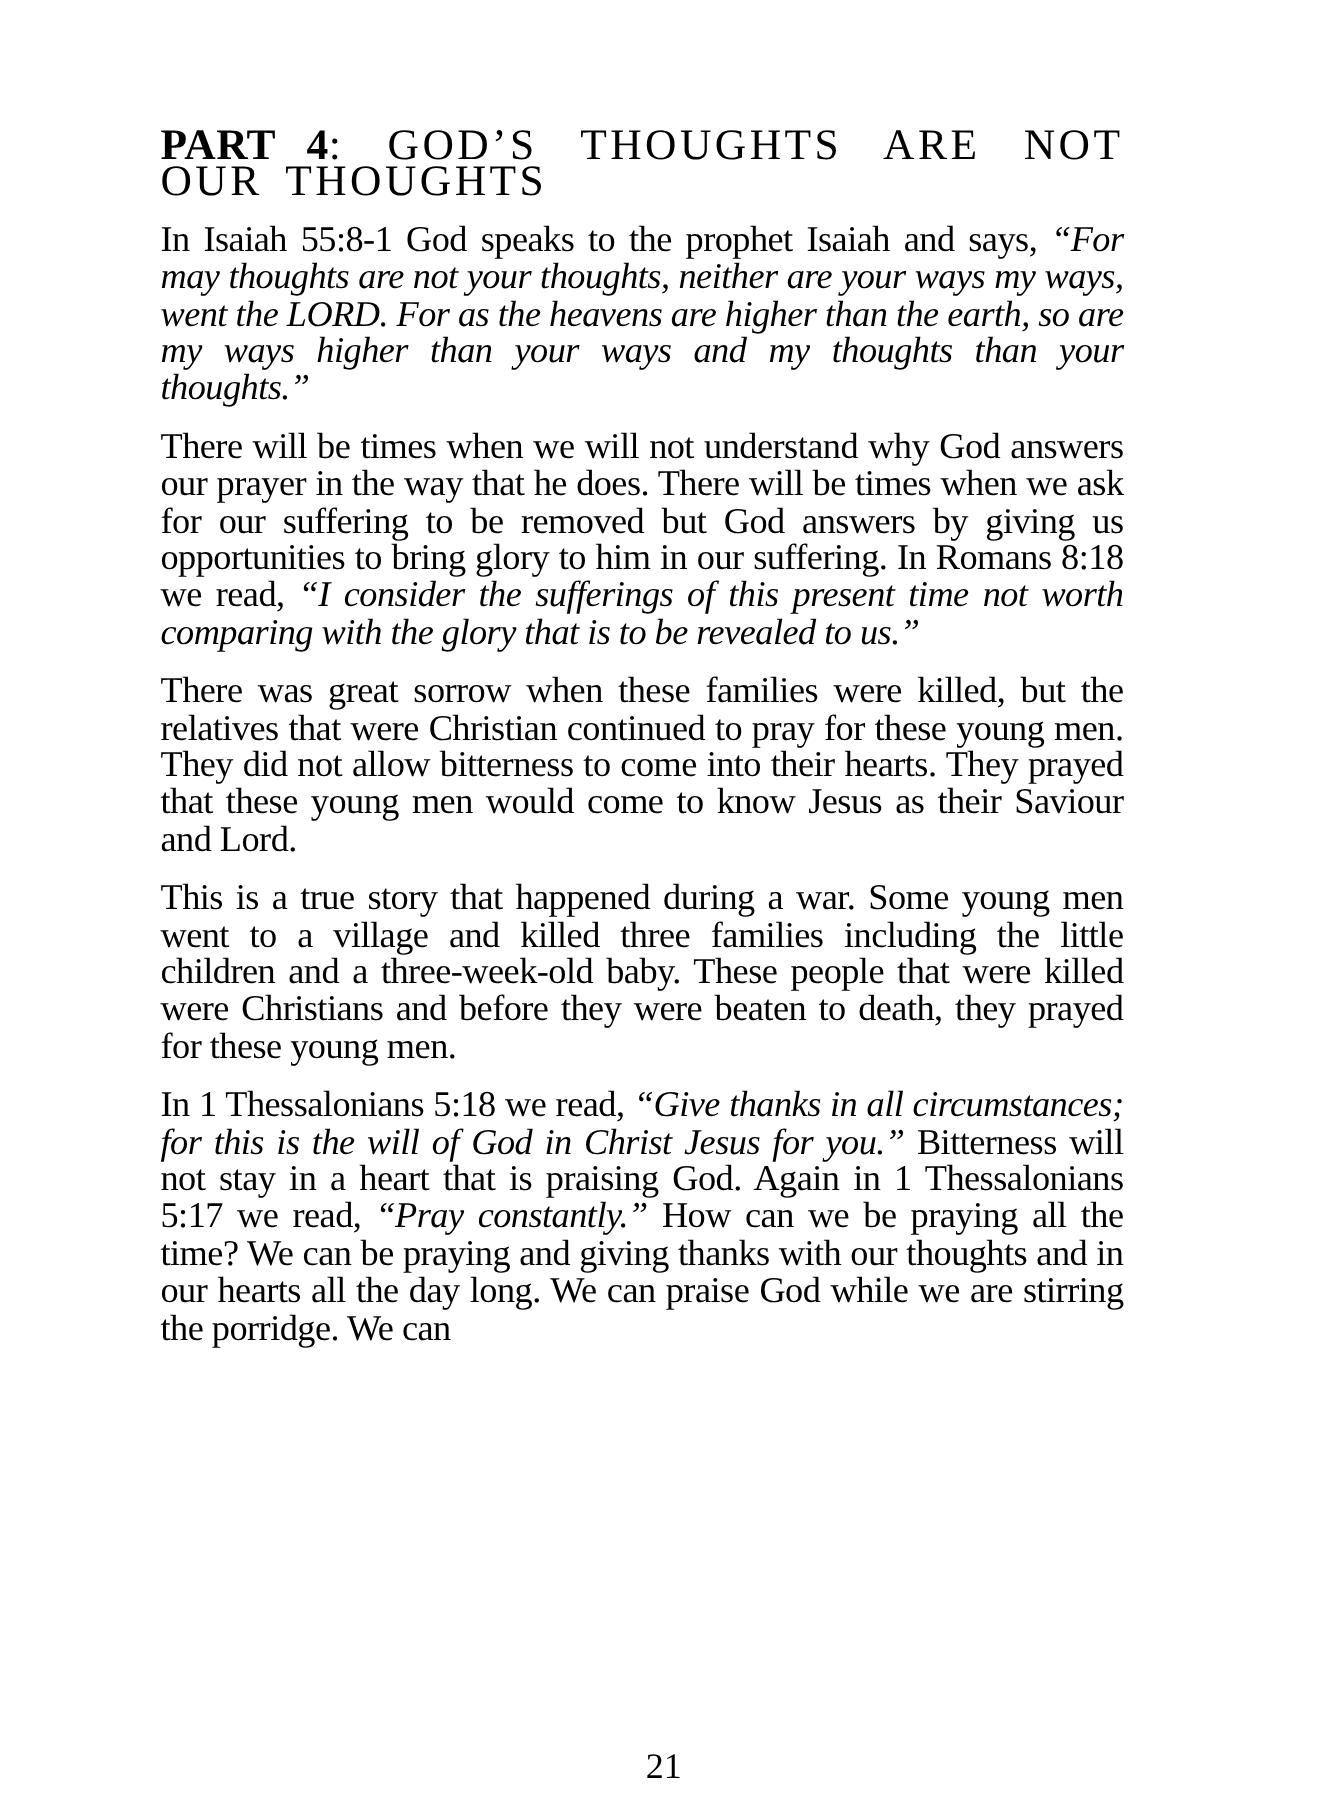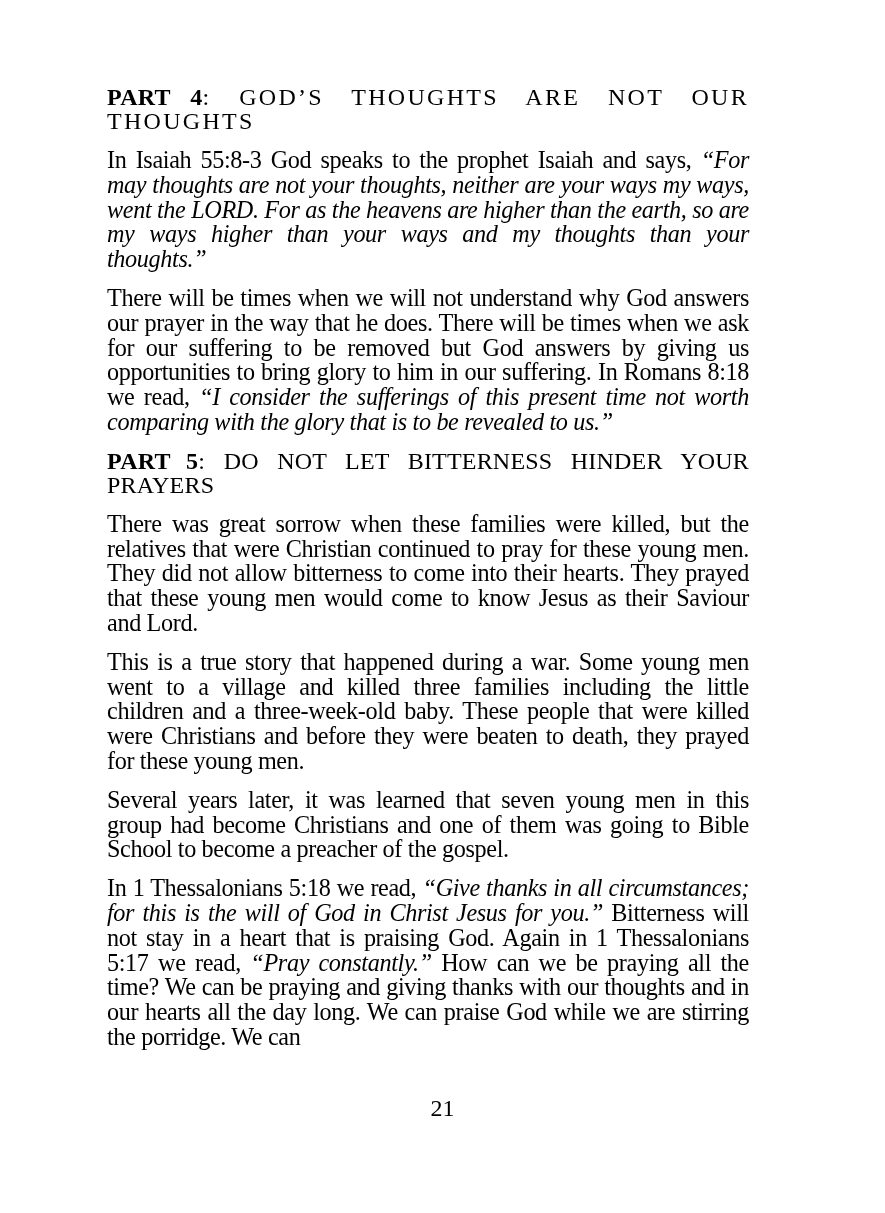--- a/index.html
+++ b/index.html
@@ -9,50 +9,46 @@
       color: #000000;
     }
     .page-content {
       position: absolute; left: 107px; top: 85px; width: 642px;
     }
     .block {
       font-size: 24.2px; line-height: 24.8px;
       text-align: justify; margin: 0 0 14px 0;
       letter-spacing: -0.35px;
     }
-    .heading { font-size: 24px; line-height: 24px; margin-bottom: 15px; letter-spacing: 0.3px; text-align: justify; text-align-last: left; }
+    .heading { font-size: 29px; line-height: 24px; margin-bottom: 15px; letter-spacing: 0.3px; text-align: justify; text-align-last: left; }
     .heading .spaced { letter-spacing: 2.3px; word-spacing: 6px; }
     .heading b { font-weight: bold; }
     .heading2 .spaced { letter-spacing: 0.2px; word-spacing: 3px; }
     i { font-style: italic; }
     .page-number {
-      position: absolute; left: 0; width: 885px; top: 1095px;
+      position: absolute; left: 0; width: 885px; top: 1165px;
       text-align: center; font-size: 24px;
     }
   </style>
 </head>
 <body>
 
 <div class="page-content">
 
   <div class="block heading">
     <b>PART 4</b><span class="spaced">: GOD’S THOUGHTS ARE NOT OUR THOUGHTS</span>
   </div>
 
-  <p class="block"><span>In Isaiah 55:8-3 God speaks to the prophet Isaiah and says, </span><i>“For may thoughts are not your thoughts, neither are your ways my ways, went the LORD. For as the heavens are higher than the earth, so are my ways higher than your ways and my thoughts than your thoughts.”</i></p>
+  <p class="block"><span>In Isaiah 55:8-1 God speaks to the prophet Isaiah and says, </span><i>“For may thoughts are not your thoughts, neither are your ways my ways, went the LORD. For as the heavens are higher than the earth, so are my ways higher than your ways and my thoughts than your thoughts.”</i></p>
 
   <p class="block"><span>There will be times when we will not understand why God answers our prayer in the way that he does. There will be times when we ask for our suffering to be removed but God answers by giving us opportunities to bring glory to him in our suffering. In Romans 8:18 we read, </span><i>“I consider the sufferings of this present time not worth comparing with the glory that is to be revealed to us.”</i></p>
 
-  <div class="block heading heading2">
-    <b>PART 5</b><span class="spaced">: DO NOT LET BITTERNESS HINDER YOUR PRAYERS</span>
-  </div>
 
   <p class="block">There was great sorrow when these families were killed, but the relatives that were Christian continued to pray for these young men. They did not allow bitterness to come into their hearts. They prayed that these young men would come to know Jesus as their Saviour and Lord.</p>
 
   <p class="block">This is a true story that happened during a war. Some young men went to a village and killed three families including the little children and a three-week-old baby. These people that were killed were Christians and before they were beaten to death, they prayed for these young men.</p>
 
-  <p class="block">Several years later, it was learned that seven young men in this group had become Christians and one of them was going to Bible School to become a preacher of the gospel.</p>
 
   <p class="block"><span>In 1 Thessalonians 5:18 we read, </span><i>“Give thanks in all circumstances; for this is the will of God in Christ Jesus for you.”</i><span> Bitterness will not stay in a heart that is praising God. Again in 1 Thessalonians 5:17 we read, </span><i>“Pray constantly.”</i><span> How can we be praying all the time? We can be praying and giving thanks with our thoughts and in our hearts all the day long. We can praise God while we are stirring the porridge. We can</span></p>
 
 </div>
 
 <div class="page-number">21</div>
 
 </body></html>

